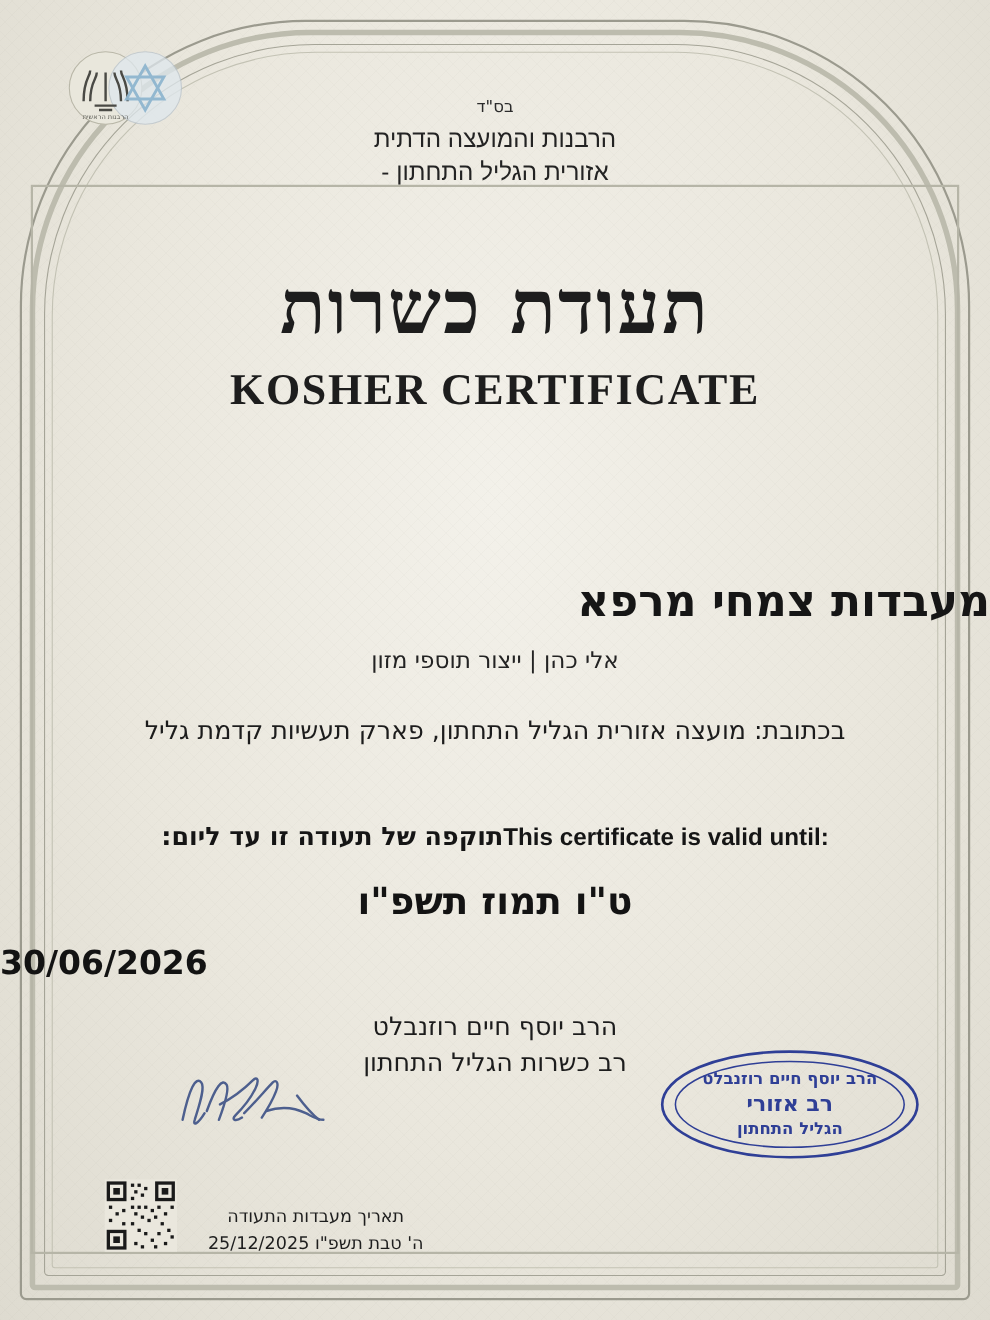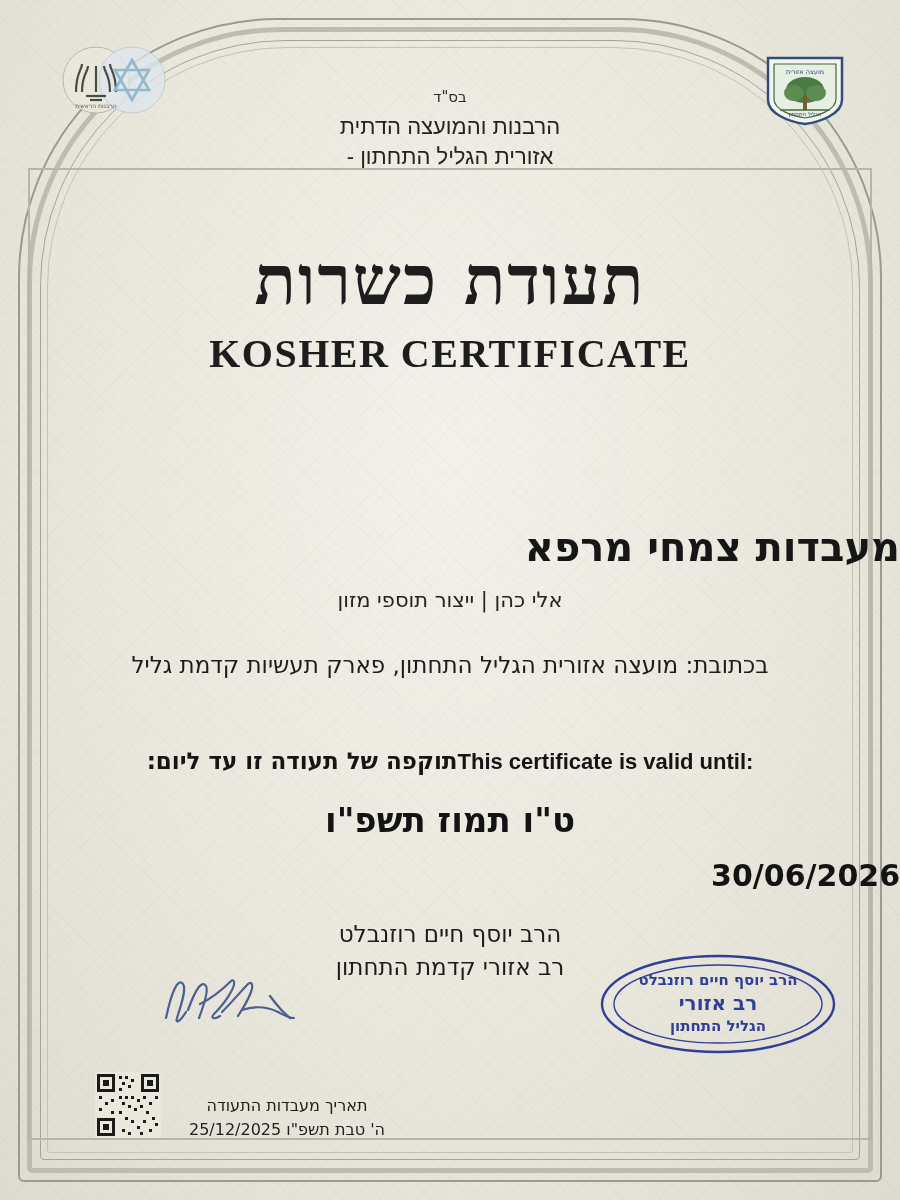--- a/index.html
+++ b/index.html
@@ -198,21 +198,21 @@
     top: 800px; left: 0; right: 0;
     text-align: center;
     font-family: "DejaVu Sans", sans-serif;
     font-weight: 700;
     font-size: 34px;
     color: #131313;
   }
   .date-greg {
     position: absolute;
     top: 858px; left: 0; right: 0;
-    text-align: right;
+    text-align: left;
     font-family: "DejaVu Sans", sans-serif;
     font-weight: 700;
     font-size: 30px;
     color: #131313;
     direction: ltr;
   }
 
   
   .signatory {
     position: absolute;
@@ -316,36 +316,20 @@
       </g>
 
       <g stroke="#8fb6cf" stroke-width="2.6" fill="none" opacity="0.95">
         <path d="M84 16 L101 46 L67 46 Z"></path>
         <path d="M84 56 L67 26 L101 26 Z"></path>
       </g>
       <text x="48" y="64" font-family="DejaVu Sans, sans-serif" font-size="6" fill="#5d5d57" text-anchor="middle">הרבנות הראשית</text>
     </svg>
   </div>
 
-  <div class="logo-right">
-    <svg viewBox="0 0 90 75" width="90" height="75" aria-hidden="true">
-      <path d="M8 6 H82 V48 C82 62 60 70 45 72 C30 70 8 62 8 48 Z" fill="#f4f5ef" stroke="#2f4f7a" stroke-width="2.5"></path>
-      <path d="M14 12 H76 V47 C76 58 58 64 45 66 C32 64 14 58 14 47 Z" fill="#e7efe4" stroke="#3f6a3d" stroke-width="1.2"></path>
-      <text x="45" y="22" font-family="DejaVu Sans, sans-serif" font-size="6.5" fill="#2f4f7a" text-anchor="middle">מועצה אזורית</text>
-
-      <g>
-        <ellipse cx="45" cy="38" rx="19" ry="13" fill="#4b7b42"></ellipse>
-        <ellipse cx="34" cy="41" rx="10" ry="8" fill="#5c8c4f"></ellipse>
-        <ellipse cx="56" cy="41" rx="10" ry="8" fill="#5c8c4f"></ellipse>
-        <rect x="43" y="44" width="4" height="14" fill="#7a5a33"></rect>
-      </g>
-      <path d="M20 58 H70" stroke="#3f6a3d" stroke-width="1.5"></path>
-      <text x="45" y="64" font-family="DejaVu Sans, sans-serif" font-size="5.5" fill="#2f4f7a" text-anchor="middle">הגליל התחתון</text>
-    </svg>
-  </div>
 
   <div class="bsd">בס"ד</div>
   <div class="authority">
     <div>הרבנות והמועצה הדתית</div>
     <div>אזורית הגליל התחתון -</div>
   </div>
 
   <div class="title-he">תעודת כשרות</div>
   <div class="title-en">KOSHER CERTIFICATE</div>
 
@@ -356,21 +340,21 @@
 
   <div class="validity-row">
     <div class="validity-he">תוקפה של תעודה זו עד ליום:</div>
     <div class="validity-en">This certificate is valid until:</div>
   </div>
   <div class="date-hebrew">ט"ו תמוז תשפ"ו</div>
   <div class="date-greg">30/06/2026</div>
 
   <div class="signatory">
     <div>הרב יוסף חיים רוזנבלט</div>
-    <div>רב אזורי קדמת התחתון</div>
+    <div>רב כשרות הגליל התחתון</div>
   </div>
 
   <div class="signature">
     <svg viewBox="0 0 180 80" width="180" height="80" aria-hidden="true">
       <g fill="none" stroke="#4d5f8e" stroke-width="2.2" stroke-linecap="round">
         <path d="M16 58 C22 30 28 18 33 24 C37 29 30 48 27 58 C25 64 30 62 36 52"></path>
         <path d="M38 50 C46 28 52 20 56 26 C59 31 52 50 49 58"></path>
         <path d="M50 44 C62 38 72 30 80 22 C84 18 86 22 82 30 C78 38 70 48 64 54 C60 58 64 60 70 56"></path>
         <path d="M72 52 C84 40 92 30 98 24 C101 21 104 24 101 32 C98 40 92 50 88 56"></path>
         <path d="M92 50 C104 46 116 46 128 52 C134 55 138 58 144 58"></path>

